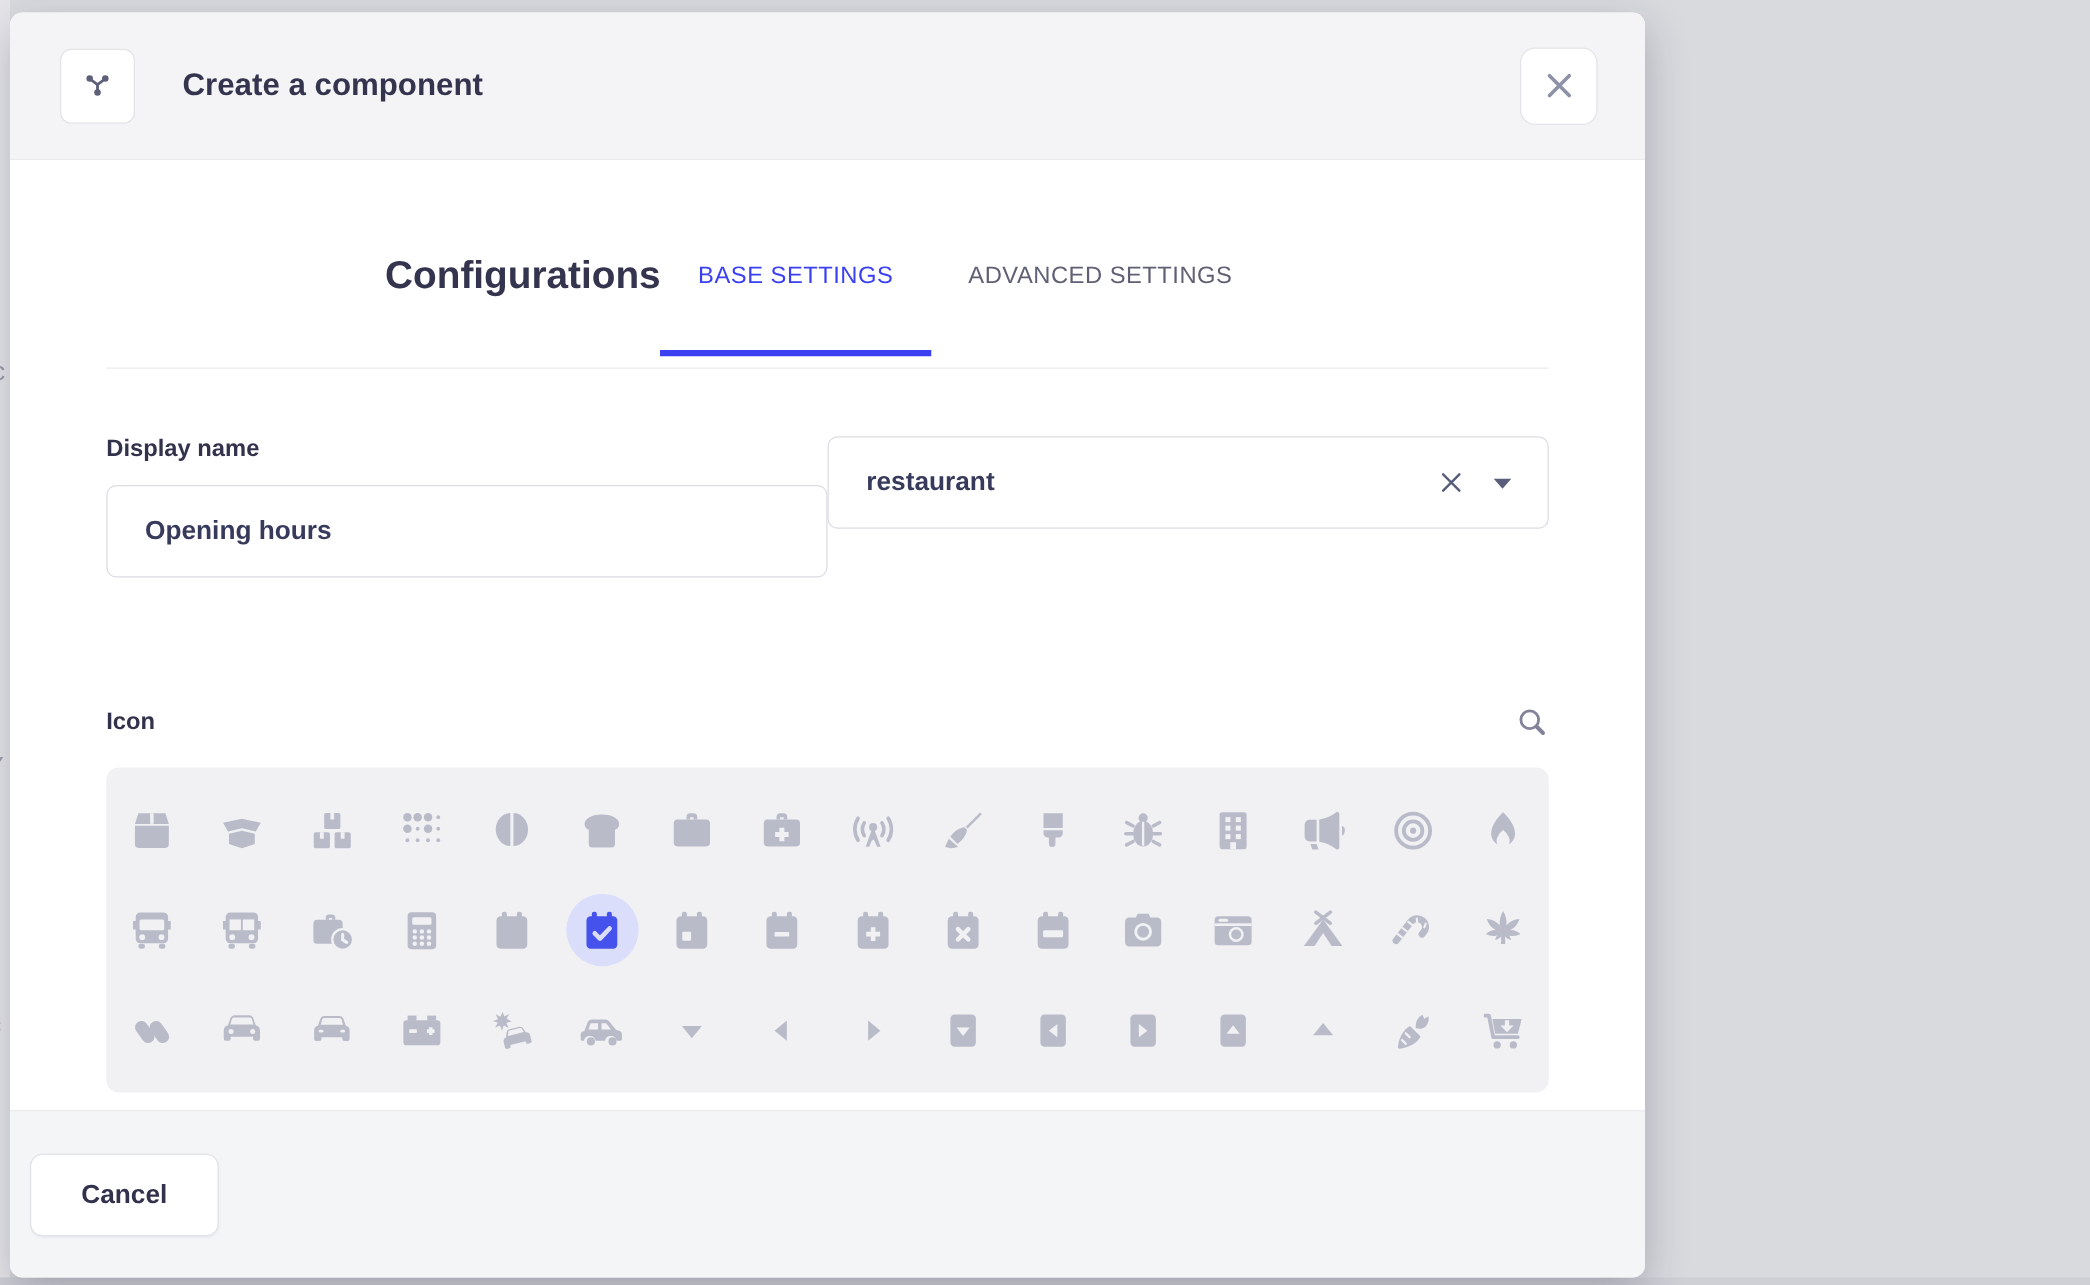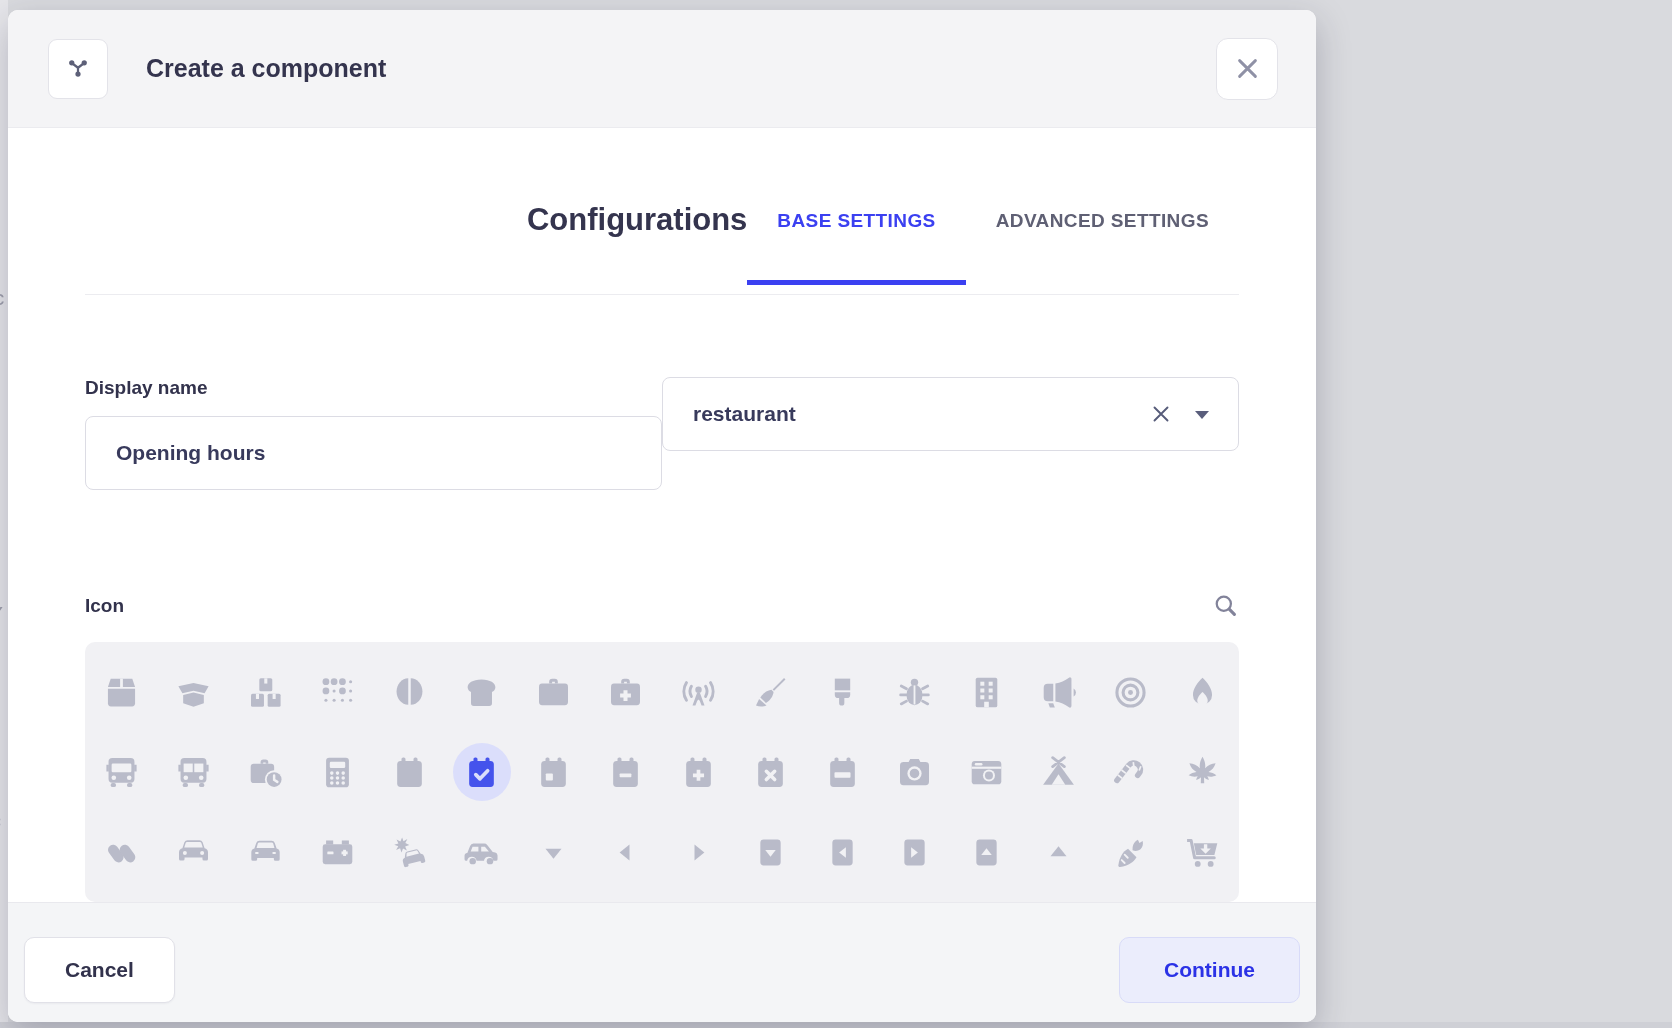--- a/index.html
+++ b/index.html
@@ -30,31 +30,31 @@
   .header-icon-box svg{width:30px;height:30px;color:#5d6078;fill:currentColor;}
   .modal-title{font-size:25px;font-weight:700;color:#34344e;margin-left:38px;}
   .close-btn{
     margin-left:auto;width:62px;height:62px;background:#fff;border:1px solid #e3e3e9;border-radius:12px;
     display:flex;align-items:center;justify-content:center;cursor:pointer;padding:0;
   }
   .close-btn svg{width:27px;height:27px;}
 
   .modal-body{flex:1;background:#fff;padding:0 77px;box-sizing:border-box;}
 
-  .config-row{display:flex;justify-content:flex-end;align-items:flex-start;margin-top:74px;border-bottom:1px solid #ececf0;}
+  .config-row{display:flex;justify-content:center;align-items:flex-start;margin-top:74px;border-bottom:1px solid #ececf0;}
   .config-heading{font-size:31px;font-weight:700;color:#34344e;margin:0 0 56px;}
   .tabs{display:flex;}
   .tab{
-    position:relative;padding:8px 30px 52px;font-size:19px;font-weight:700;letter-spacing:.4px;
+    position:relative;padding:8px 30px 52px;font-size:19px;font-weight:400;letter-spacing:.4px;
     color:#5f6074;cursor:pointer;white-space:nowrap;
   }
   .tab.active{color:#3b40f1;}
   .tab.active::after{content:"";position:absolute;left:0;right:0;bottom:-1px;height:5px;background:#3b40f1;}
 
-  .form-row{display:flex;margin-top:82px;}
+  .form-row{display:flex;margin-top:54px;}
   .field{flex:1;min-width:0;}
   .field-label{display:block;font-size:19px;font-weight:700;color:#32324c;margin-bottom:17px;}
   .text-input{
     width:100%;height:74px;box-sizing:border-box;border:1px solid #dcdce4;border-radius:8px;
     background:#fff;font-family:"Liberation Sans",sans-serif;font-size:21px;color:#383a5c;padding:0 30px;outline:none;font-weight:bold;
   }
   .select-wrap{position:relative;}
   .select-wrap .text-input{padding-right:110px;}
   .clear-x{position:absolute;right:66px;top:50%;transform:translateY(-50%);width:24px;height:24px;cursor:pointer;}
   .select-caret{
@@ -551,16 +551,15 @@
               <circle cx="17.3" cy="19.4" r="1.9"></circle>
             </svg>
           </div>
         </div>
     </div>
 
   </div>
 
   <div class="modal-footer">
     <button class="btn btn-cancel">Cancel</button>
-    <button class="btn btn-continue">Continue</button>
   </div>
 
 </div>
 
 </body></html>

